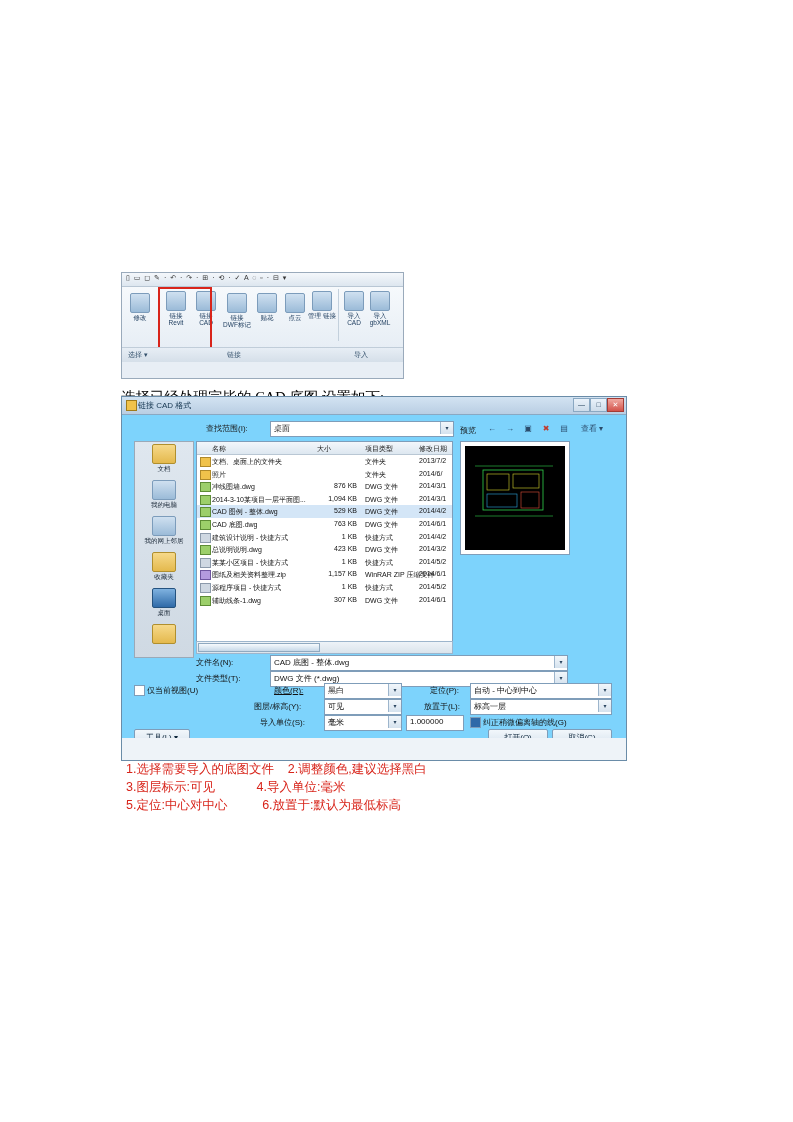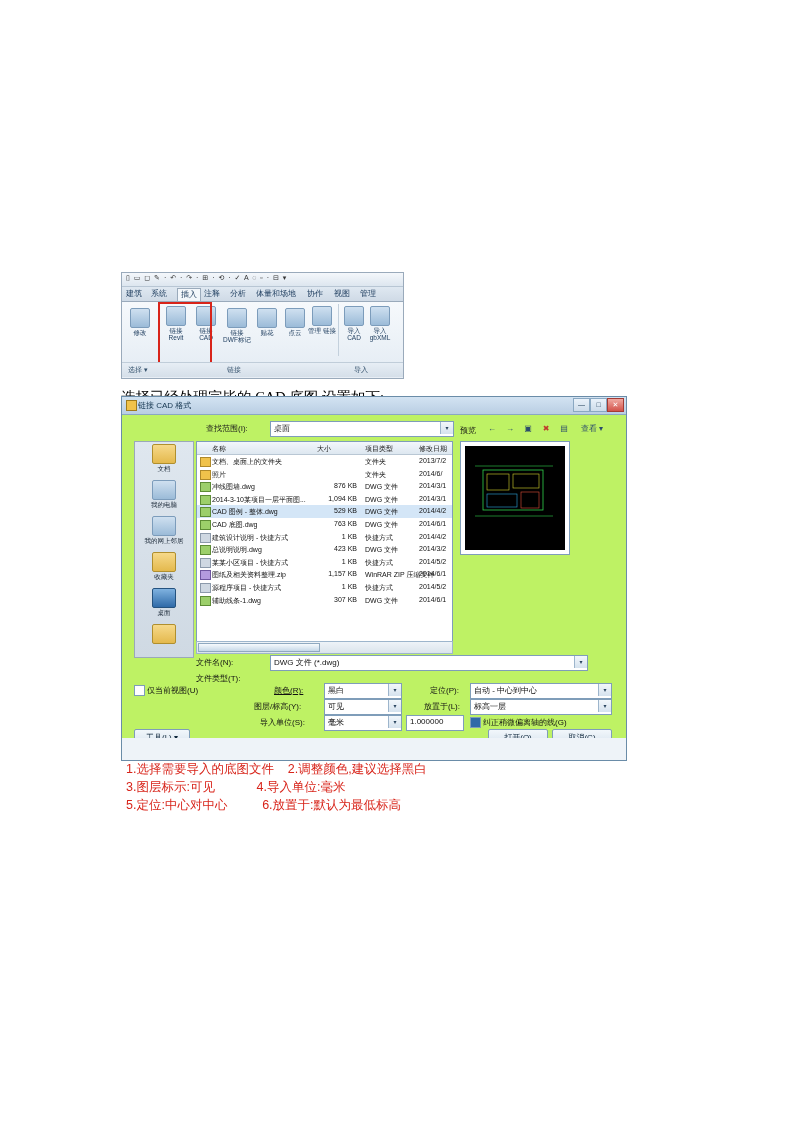--- a/index.html
+++ b/index.html
@@ -37,21 +37,21 @@
   .ribbon-foot{height:14px;background:linear-gradient(#e7eef5,#d5dfe9);border-top:1px solid #c0cdd9;position:relative;}
   .rfoot-lbl{position:absolute;font-size:7px;color:#33506b;top:2px;}
   .rbtn{position:absolute;text-align:center;width:28px;font-size:6.5px;color:#1b3a5c;line-height:7px;}
   .rbtn .gl{display:block;width:18px;height:18px;margin:0 auto 1px;background:linear-gradient(#cfe0f0,#9bbbd8);border:1px solid #7c9cbb;border-radius:2px;}
   .red-box{position:absolute;border:2px solid #d8241a;}
   .divider-v{position:absolute;width:1px;background:#c3d0dc;}
 
   
   .dialog{
     position:absolute;left:121px;top:396px;width:504px;height:363px;
-    background:#bef264;border:1px solid #6a8ca8;
+    background:#7dd3fc;border:1px solid #6a8ca8;
     font-family:"Liberation Sans", sans-serif;
     overflow:hidden;
   }
   .dlg-title{
     height:17px;background:linear-gradient(#d3e3f2,#b9cee3);
     border-bottom:1px solid #8aa8c2;position:relative;
   }
   .dlg-title .t{position:absolute;left:16px;top:3px;font-size:8px;color:#13344f;}
   .dlg-title .ic{position:absolute;left:4px;top:3px;width:9px;height:9px;background:#f0c24b;border:1px solid #a07b1a;}
   .winbtn{position:absolute;top:1px;width:15px;height:12px;border:1px solid #8aa8c2;background:linear-gradient(#eaf2fa,#cddcea);font-size:7px;text-align:center;line-height:12px;color:#14334d;}
@@ -93,31 +93,20 @@
 </head>
 <body>
 
 <div class="page">
 
 
   <div class="ribbon">
     <div class="ribbon-toolbar">
       <span class="tools">▯ ▭ ◻ ✎ · ↶ · ↷ · ⊞ · ⟲ · ✓ A ◌ ▫ · ⊟ ▾</span>
     </div>
-    <div class="ribbon-tabs">
-      <span class="rtab" style="left:4px">建筑</span>
-      <span class="rtab" style="left:29px">系统</span>
-      <span class="rtab active" style="left:55px">插入</span>
-      <span class="rtab" style="left:82px">注释</span>
-      <span class="rtab" style="left:108px">分析</span>
-      <span class="rtab" style="left:134px">体量和场地</span>
-      <span class="rtab" style="left:185px">协作</span>
-      <span class="rtab" style="left:212px">视图</span>
-      <span class="rtab" style="left:238px">管理</span>
-    </div>
     <div class="ribbon-body">
       <div class="rbtn" style="left:4px;top:6px">
         <span class="gl"></span>
         <span>修改</span>
       </div>
       <div class="divider-v" style="left:36px;top:2px;height:52px;"></div>
       <div class="rbtn" style="left:40px;top:4px">
         <span class="gl"></span>
         <span>链接
 Revit</span>
@@ -337,21 +326,21 @@
         <span>文件名(N):</span>
       </div>
       <span class="combo" style="left:140px;top:236px;width:296px;">
         <span class="cv">CAD 底图 - 整体.dwg</span>
         <span class="arw">▾</span>
       </span>
 
       <div class="ftype-row" style="top:254px;">
         <span>文件类型(T):</span>
       </div>
-      <span class="combo" style="left:140px;top:236px;width:296px;padding-left:20px;">
+      <span class="combo" style="left:140px;top:252px;width:296px;">
         <span class="cv">DWG 文件 (*.dwg)</span>
         <span class="arw">▾</span>
       </span>
     </div>
 
     <div class="bottom" style="top:286px">
       <span class="chk" style="left:4px;top:2px;"></span>
       <span class="blbl" style="left:17px;top:2px;">仅当前视图(U)</span>
 
       <span class="blbl" style="left:144px;top:2px;text-decoration:underline;">颜色(R):</span>

